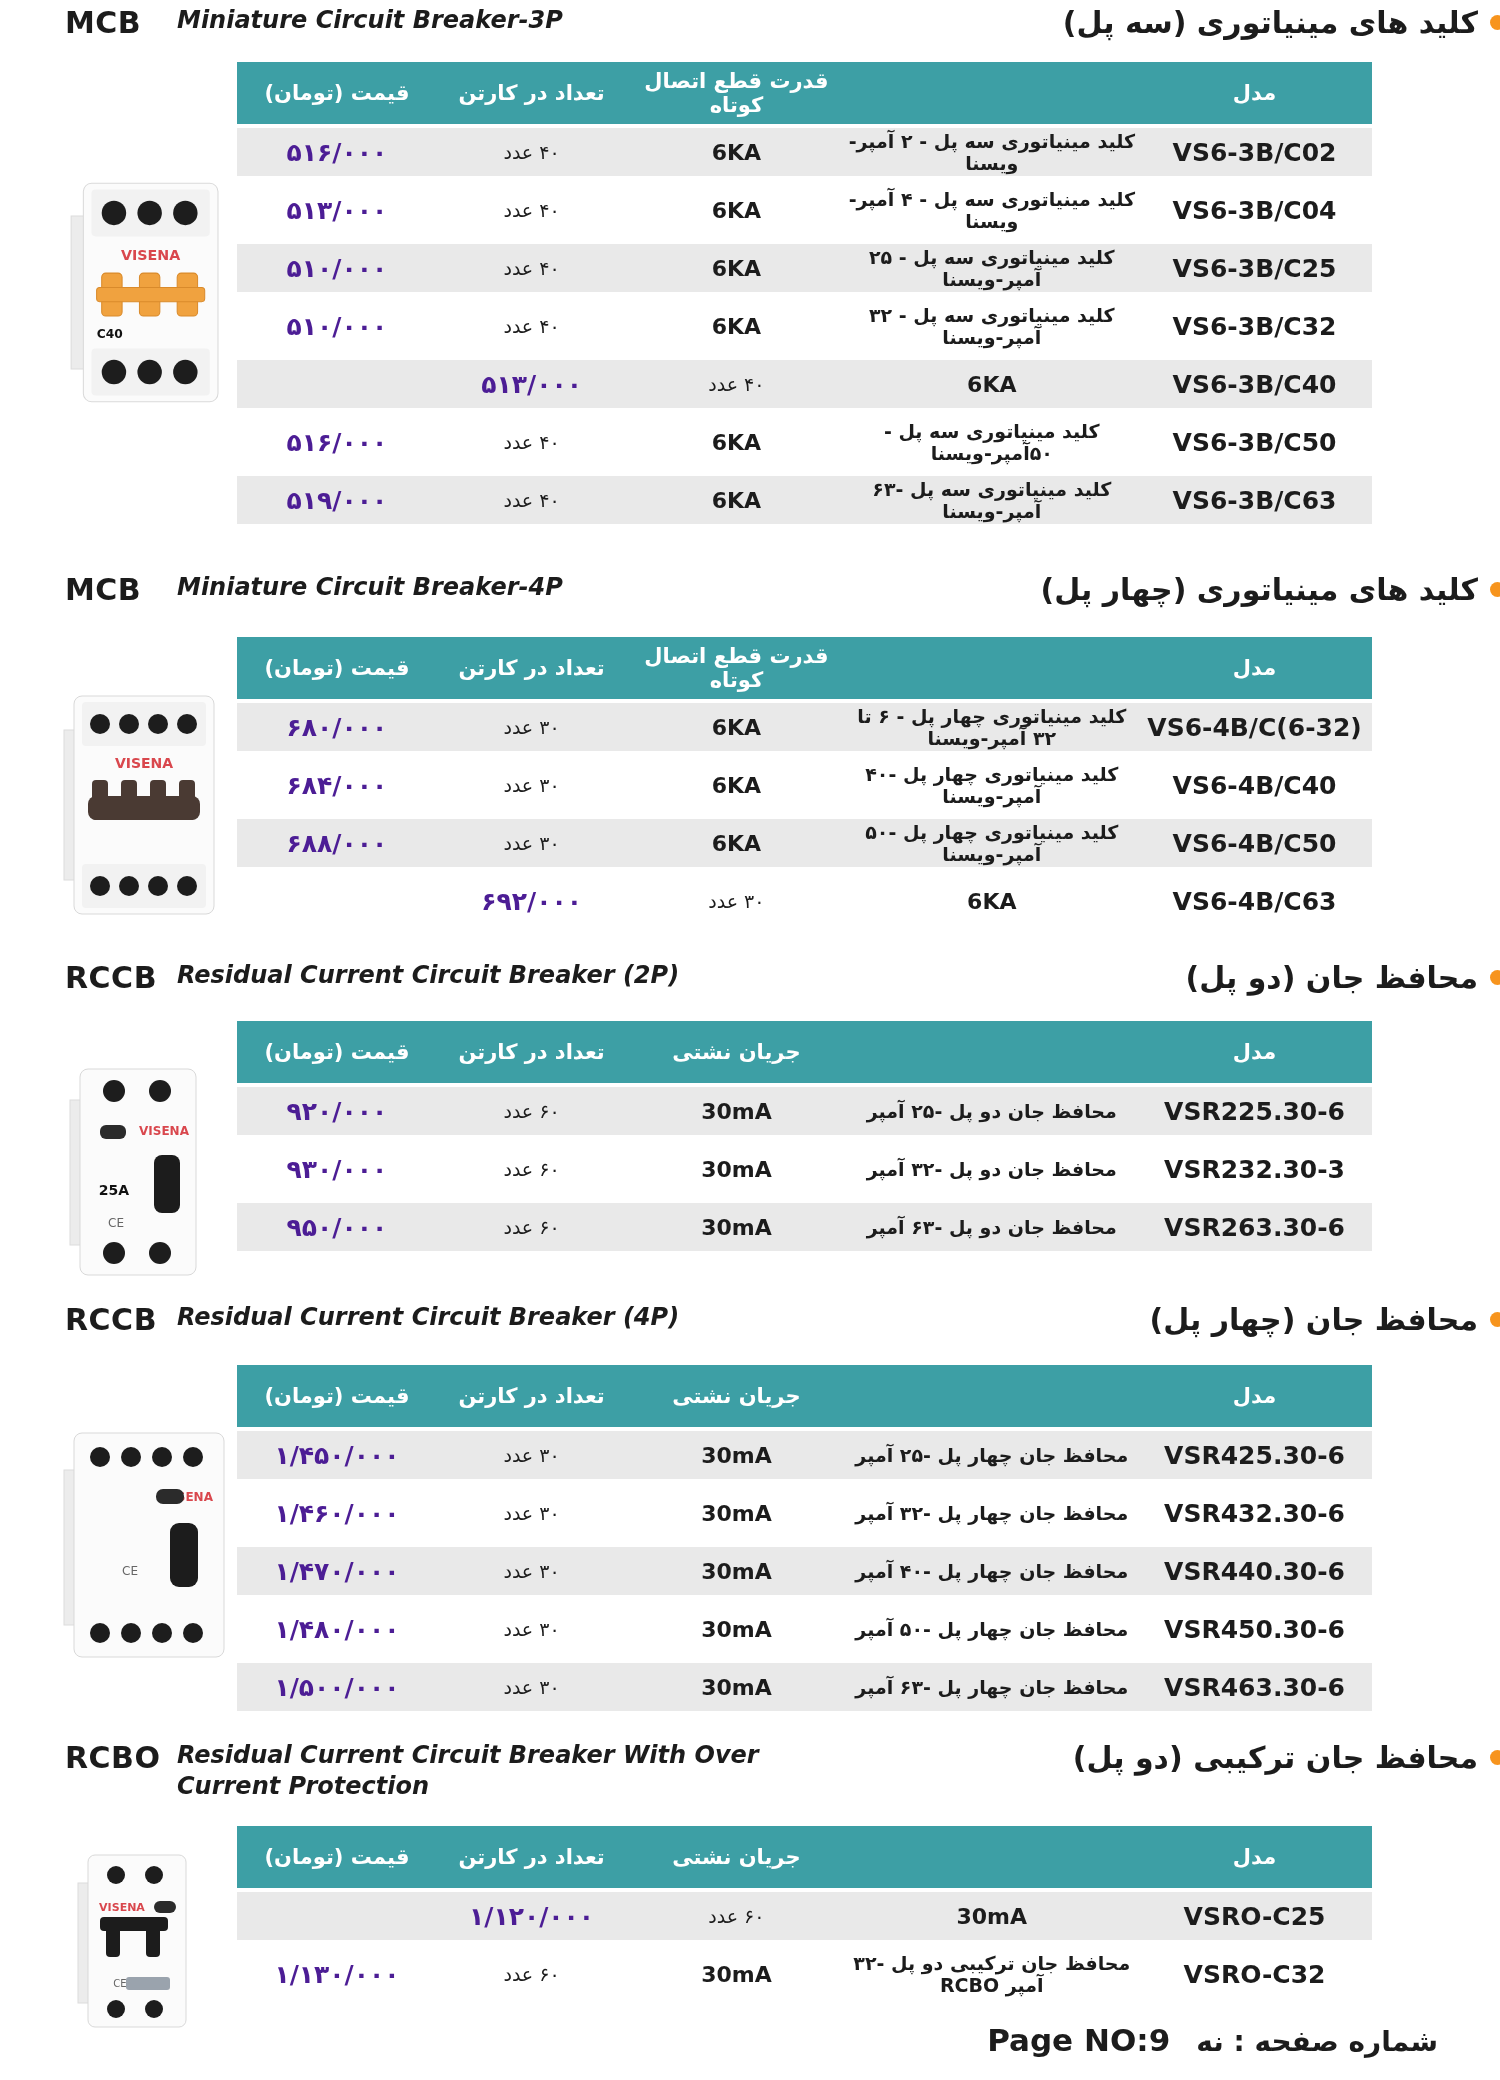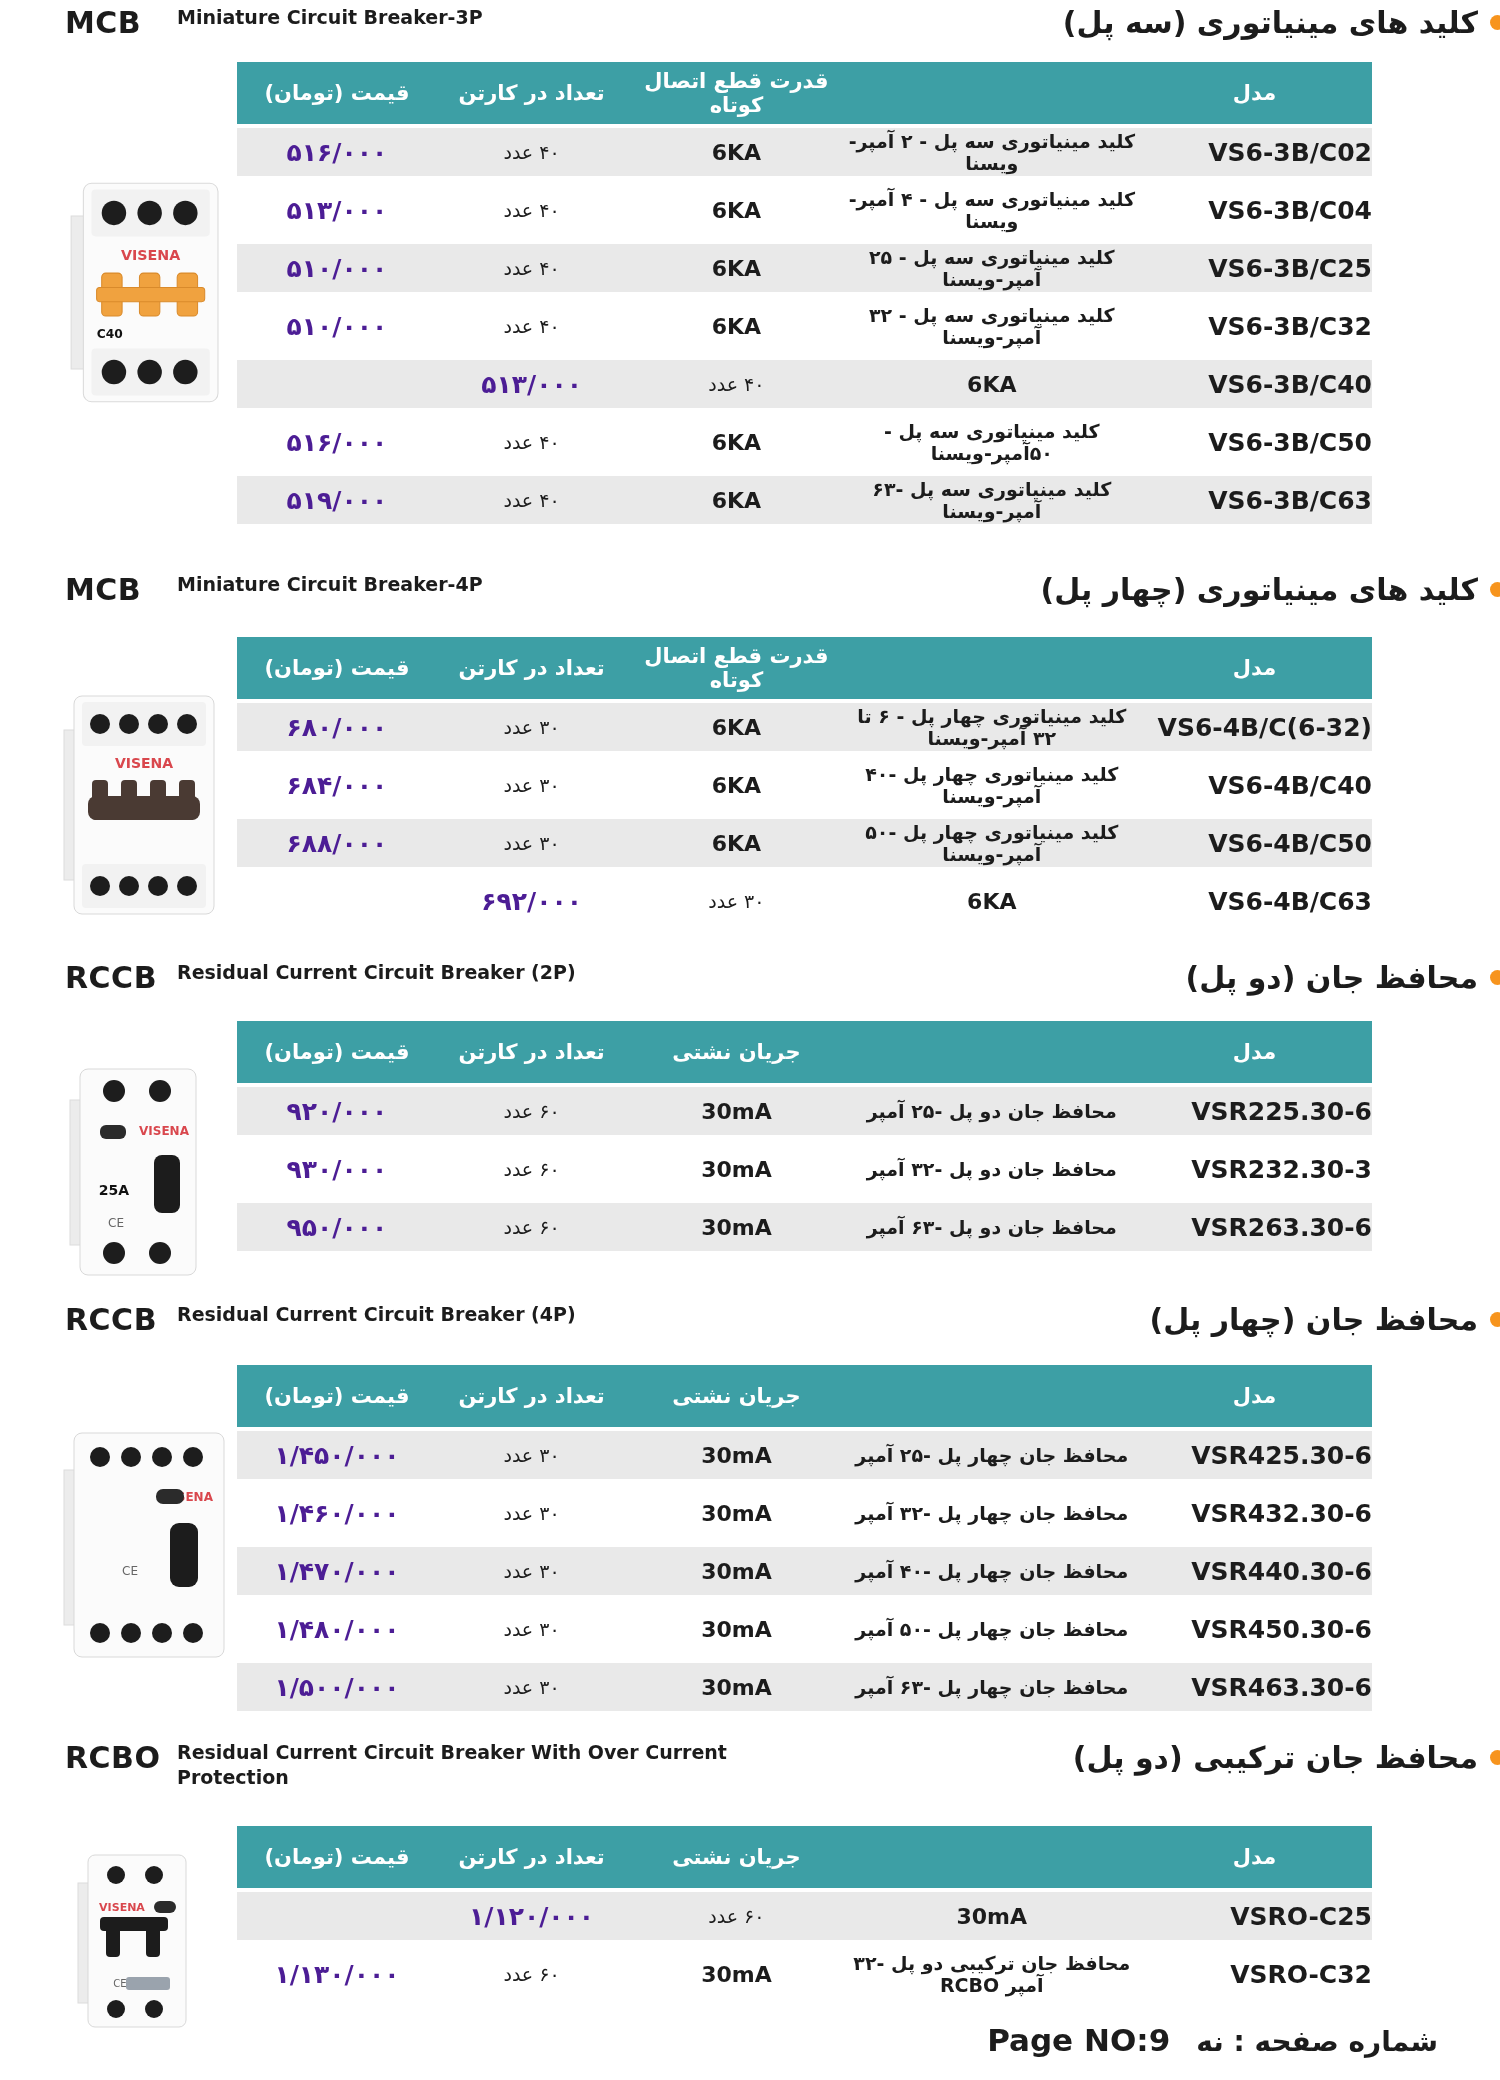--- a/index.html
+++ b/index.html
@@ -3,34 +3,34 @@
 <meta charset="utf-8">
 <style>
   html,body{margin:0;padding:0;background:#fff;}
   .page{position:relative;width:1500px;height:2080px;background:#ffffff;overflow:hidden;
         font-family:"DejaVu Sans","Liberation Sans",sans-serif;color:#1c1c1c;}
 
   
   .sec-head{position:absolute;left:0;width:1440px;display:flex;align-items:flex-start;
             padding-left:65px;}
   .sec-code{font-size:30px;font-weight:700;width:112px;flex:0 0 112px;letter-spacing:.5px;}
-  .sec-en{font-size:19px;font-weight:700;max-width:600px;line-height:1.3;}
+  .sec-en{font-size:24px;font-weight:700;max-width:600px;line-height:1.3;font-style:italic;}
   .sec-fa{margin-left:auto;display:flex;direction:rtl;align-items:center;gap:12px;
           font-size:30px;font-weight:700;}
   .bullet{width:15px;height:15px;border-radius:50%;background:#f7941d;flex:0 0 15px;}
 
   
   .ptable{position:absolute;left:237px;width:1135px;direction:rtl;}
   .thead,.tr{display:grid;grid-template-columns:20.7% 25.6% 19.4% 16.7% 17.6%;
              align-items:center;text-align:center;}
   .thead{background:#3d9fa5;height:62px;color:#fff;font-size:21px;font-weight:700;
          margin-bottom:4px;}
   .tr{height:48px;margin-bottom:10px;font-weight:700;background:#ffffff;}
   .tr.g{background:#e9e9e9;}
-  .c-model{font-size:25px;direction:ltr;unicode-bidi:isolate;font-weight:700;text-align:right;}
+  .c-model{font-size:25px;direction:ltr;unicode-bidi:isolate;font-weight:700;}
   .c-desc{font-size:19px;font-weight:700;}
   .c-spec{font-size:22px;direction:ltr;unicode-bidi:isolate;font-weight:700;}
   .c-qty{font-size:19px;font-weight:400;}
   .c-price{font-size:25px;font-weight:700;color:#4c1d95;}
 
   
   .photo{position:absolute;}
 
   
   .footer{position:absolute;top:2022px;right:62px;display:flex;direction:rtl;

